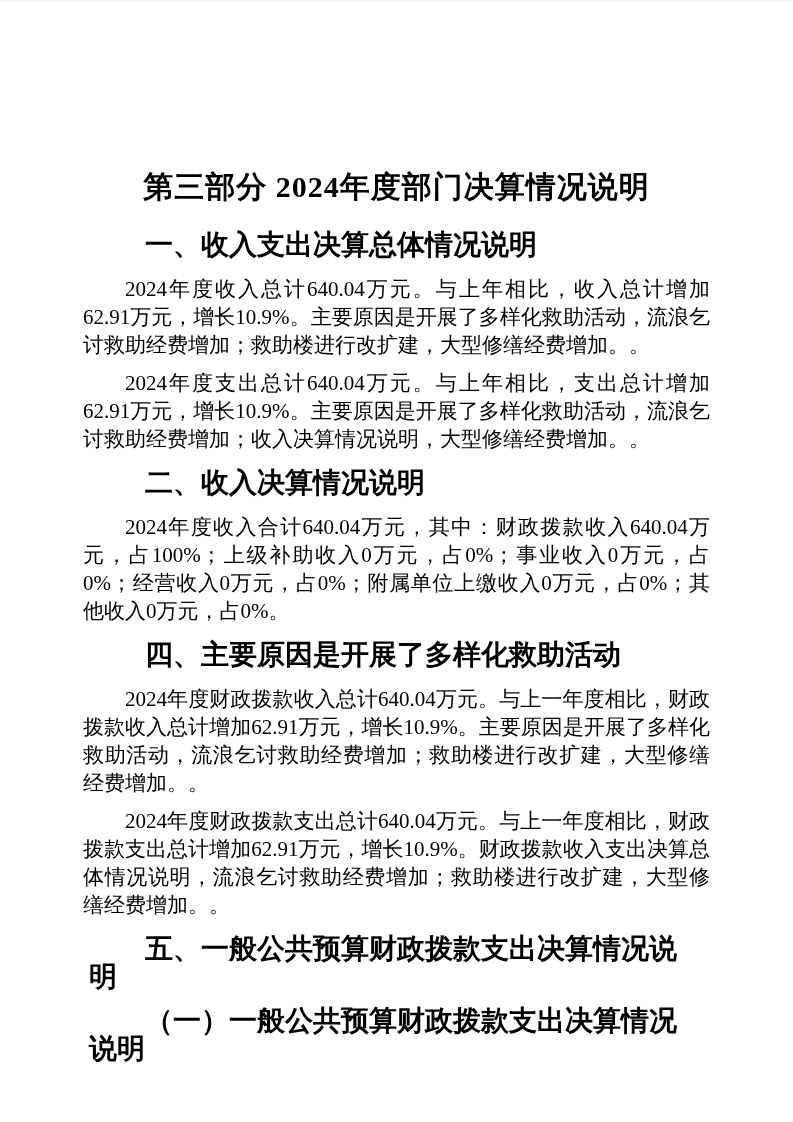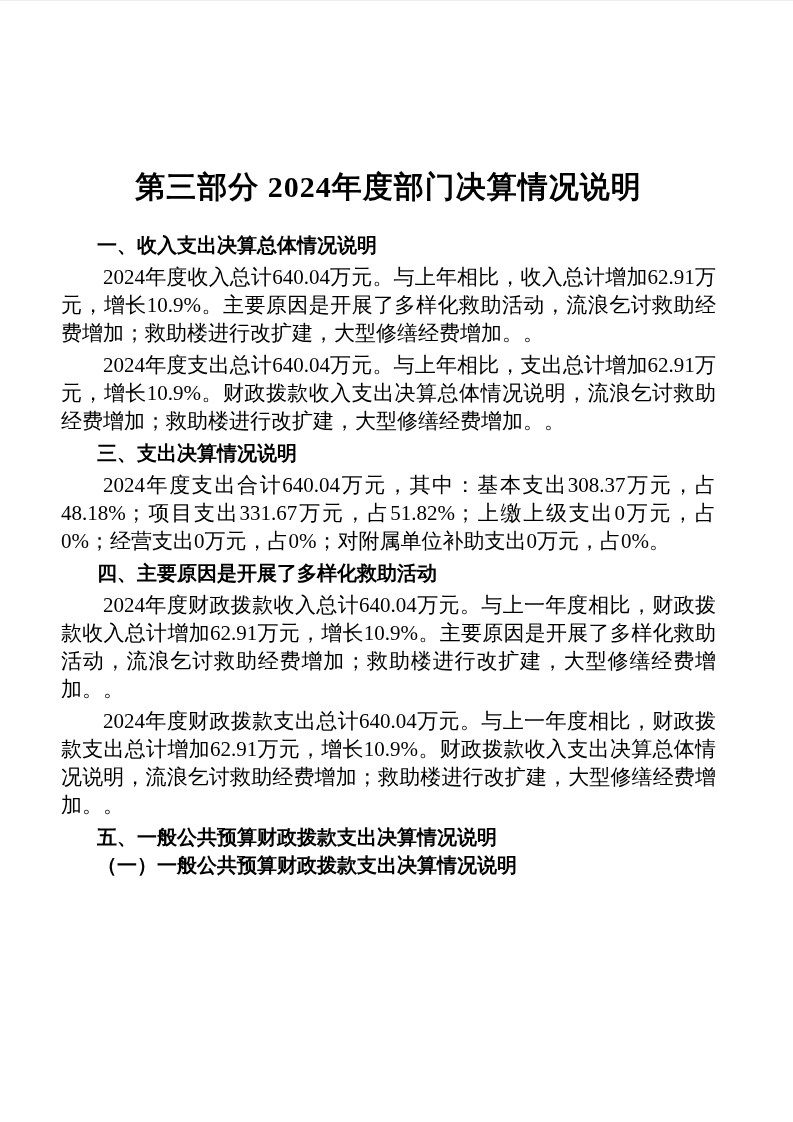--- a/index.html
+++ b/index.html
@@ -13,67 +13,67 @@
     overflow: hidden;
     color: #000000;
     font-family: "Liberation Serif", "DejaVu Serif", serif;
     border-top: 1px solid #ededed;
     box-sizing: border-box;
   }
   .page {
     box-sizing: border-box;
     width: 793px;
     height: 1122px;
-    padding: 164px 73px 0 57px;
+    padding: 164px 73px 0 73px;
   }
   .doc-title {
     margin: 0 0 23px 0;
     font-size: 30px;
     line-height: 43px;
     font-weight: bold;
     text-align: center;
     letter-spacing: 1px;
     font-family: "Liberation Serif", "DejaVu Serif", serif;
     white-space: nowrap;
   }
   .sec-heading {
-    margin: 0;
-    font-size: 20px;
+    margin: 16px;
+    font-size: 28px;
     line-height: 28px;
     font-weight: bold;
     text-indent: 2em;
     font-family: "Liberation Sans", "DejaVu Sans", sans-serif;
   }
   .para {
-    margin: 4px;
+    margin: 10px;
     font-size: 21px;
     line-height: 28px;
     text-indent: 2em;
     text-align: justify;
     font-family: "Liberation Serif", "DejaVu Serif", serif;
   }
 </style>
 </head>
 <body>
 
 <div class="page">
 
   <h1 class="doc-title">第三部分 2024年度部门决算情况说明</h1>
 
   <section>
     <h2 class="sec-heading">一、收入支出决算总体情况说明</h2>
     <p class="para">2024年度收入总计640.04万元。与上年相比，收入总计增加62.91万元，增长10.9%。主要原因是开展了多样化救助活动，流浪乞讨救助经费增加；救助楼进行改扩建，大型修缮经费增加。。</p>
-    <p class="para">2024年度支出总计640.04万元。与上年相比，支出总计增加62.91万元，增长10.9%。财政拨款收入支出决算总体情况说明，流浪乞讨救助经费增加；救助楼进行改扩建，大型修缮经费增加。。</p>
+    <p class="para">2024年度支出总计640.04万元。与上年相比，支出总计增加62.91万元，增长10.9%。主要原因是开展了多样化救助活动，流浪乞讨救助经费增加；收入决算情况说明，大型修缮经费增加。。</p>
   </section>
 
+  <section>
+    <h2 class="sec-heading">二、收入决算情况说明</h2>
+    <p class="para">2024年度收入合计640.04万元，其中：财政拨款收入640.04万元，占100%；上级补助收入0万元，占0%；事业收入0万元，占0%；经营收入0万元，占0%；附属单位上缴收入0万元，占0%；其他收入0万元，占0%。</p>
+  </section>
 
-  <section>
-    <h2 class="sec-heading">三、支出决算情况说明</h2>
-    <p class="para">2024年度支出合计640.04万元，其中：基本支出308.37万元，占48.18%；项目支出331.67万元，占51.82%；上缴上级支出0万元，占0%；经营支出0万元，占0%；对附属单位补助支出0万元，占0%。</p>
-  </section>
 
   <section>
     <h2 class="sec-heading">四、主要原因是开展了多样化救助活动</h2>
     <p class="para">2024年度财政拨款收入总计640.04万元。与上一年度相比，财政拨款收入总计增加62.91万元，增长10.9%。主要原因是开展了多样化救助活动，流浪乞讨救助经费增加；救助楼进行改扩建，大型修缮经费增加。。</p>
     <p class="para">2024年度财政拨款支出总计640.04万元。与上一年度相比，财政拨款支出总计增加62.91万元，增长10.9%。财政拨款收入支出决算总体情况说明，流浪乞讨救助经费增加；救助楼进行改扩建，大型修缮经费增加。。</p>
   </section>
 
   <section>
     <h2 class="sec-heading">五、一般公共预算财政拨款支出决算情况说明</h2>
     <h3 class="sec-heading">（一）一般公共预算财政拨款支出决算情况说明</h3>

